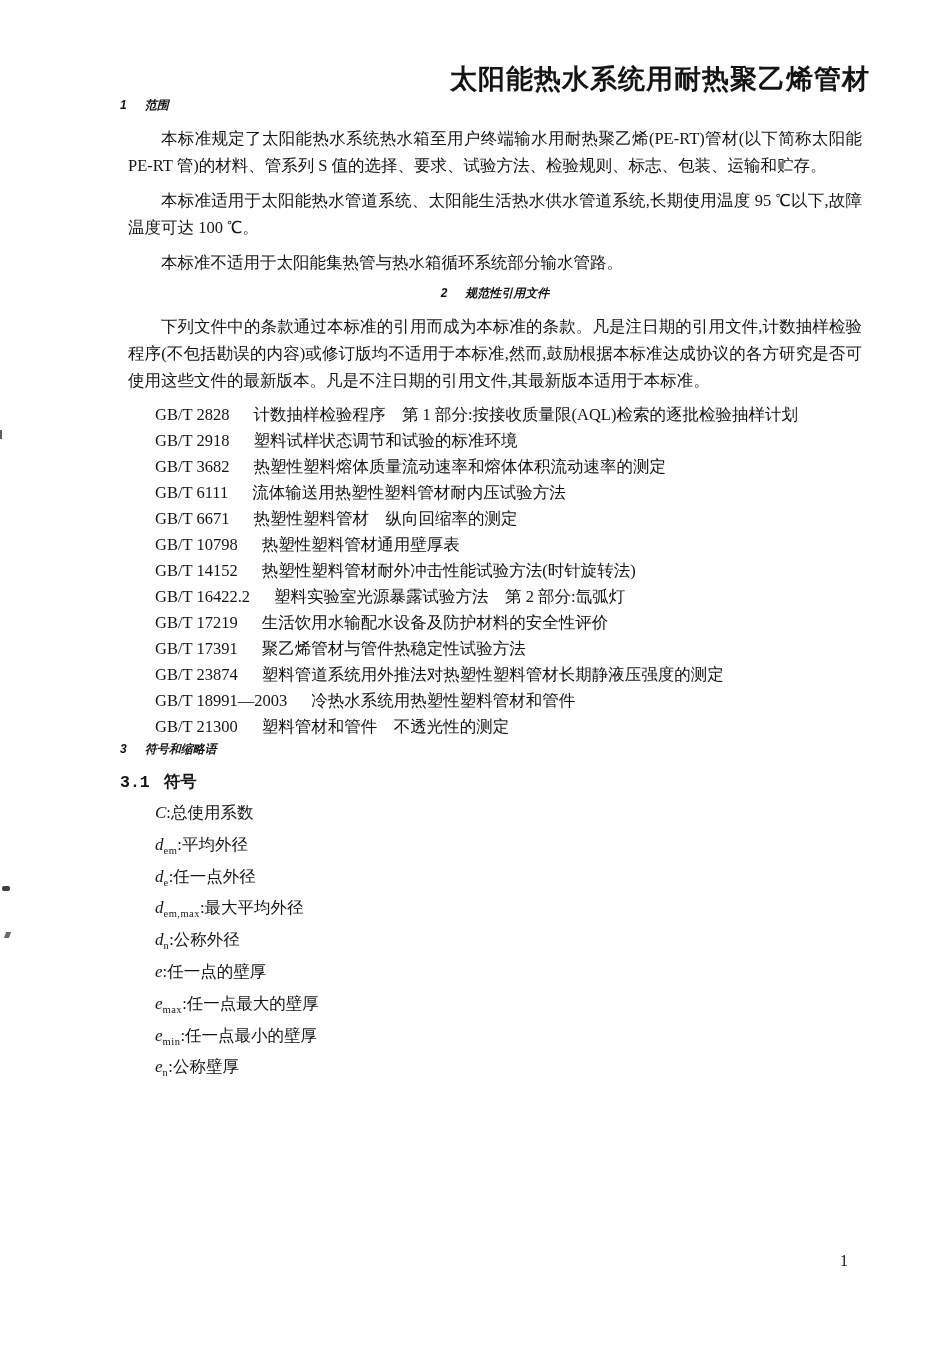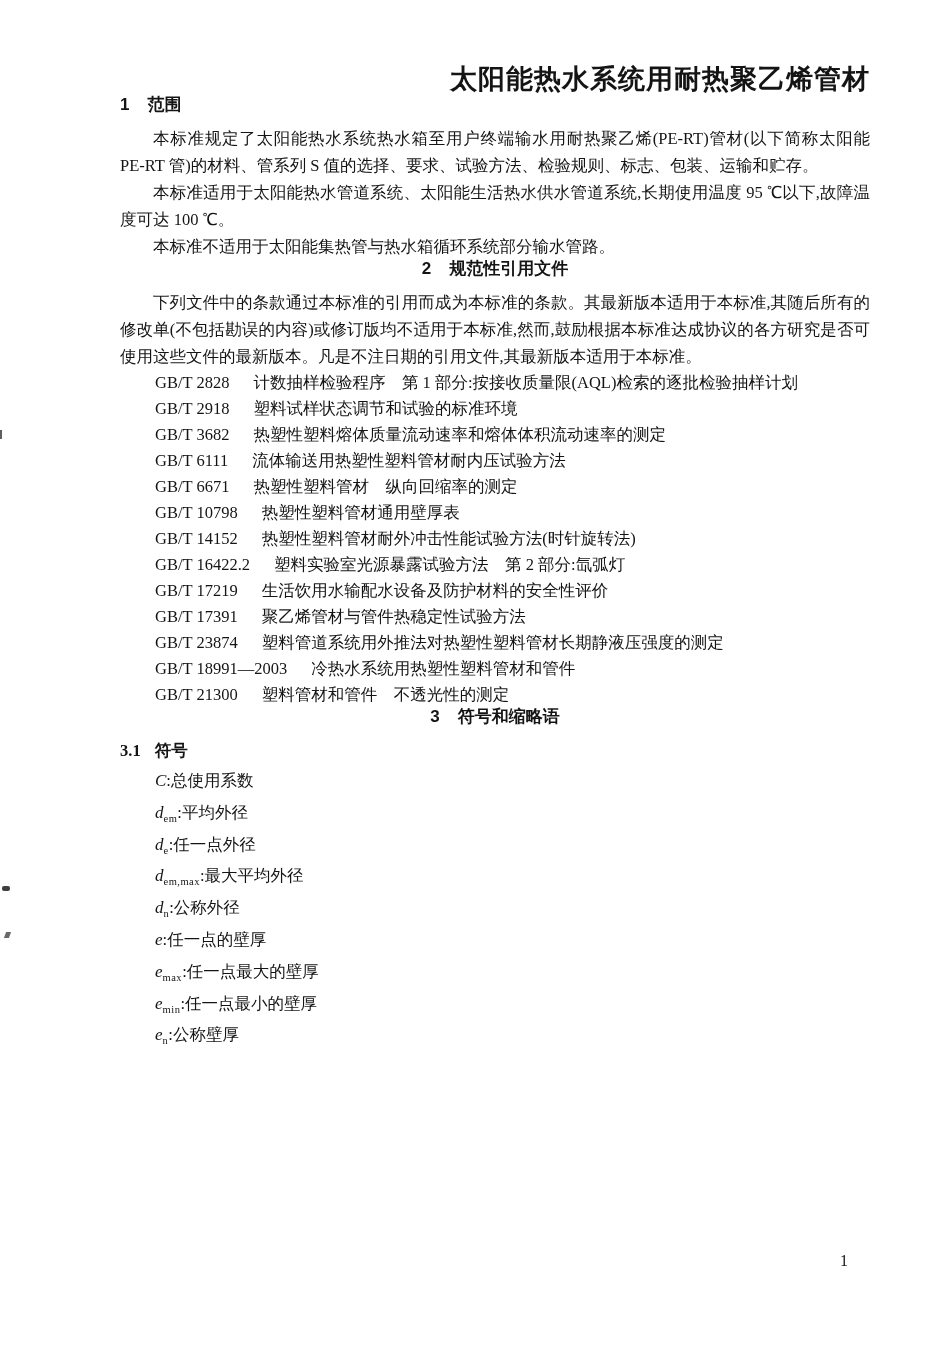--- a/index.html
+++ b/index.html
@@ -28,42 +28,43 @@
     font-family: "Liberation Sans", sans-serif;
     font-weight: bold;
     font-size: 27px;
     line-height: 34px;
     letter-spacing: 1px;
   }
   h2.sec {
     margin: 0 80px 0 120px;
     font-family: "Liberation Sans", sans-serif;
     font-weight: bold;
-    font-size: 17px;
+    font-size: 12px;
     line-height: 18px;
+    font-style: italic;
   }
   h2.sec .num { display: inline-block; margin-right: 18px; }
   h3.subsec {
     margin: 16px 80px 0 120px;
-    font-family: Liberation Serif, serif;
+    font-family: Liberation Mono, monospace;
     font-weight: bold;
     font-size: 16.5px;
     line-height: 18px;
   }
   h3.subsec .num { display: inline-block; margin-right: 14px; }
   .sec1-head { margin-top: 56px; }
   .sec2-head { margin-top: 8px; text-align: center; }
-  .sec3-head { margin-top: 8px; text-align: center; }
+  .sec3-head { margin-top: 8px; }
   .bodytext {
     margin: 11px 80px 0 120px;
     font-size: 16.5px;
     line-height: 27px;
     text-align: justify;
   }
-  .bodytext p { margin: 0; text-indent: 2em; }
+  .bodytext p { margin: 8px; text-indent: 2em; }
   ul.reflist {
     list-style: none;
     margin: 0 80px 0 120px;
     padding: 0 0 0 35px;
     font-size: 16.5px;
     line-height: 26px;
   }
   ul.reflist .ref-code { display: inline-block; }
   ul.reflist .ref-gap { display: inline-block; width: 24px; }
   ul.symlist {
@@ -107,21 +108,21 @@
 
   <div class="bodytext">
     <p>本标准规定了太阳能热水系统热水箱至用户终端输水用耐热聚乙烯(PE-RT)管材(以下简称太阳能 PE-RT 管)的材料、管系列 S 值的选择、要求、试验方法、检验规则、标志、包装、运输和贮存。</p>
     <p>本标准适用于太阳能热水管道系统、太阳能生活热水供水管道系统,长期使用温度 95 ℃以下,故障温度可达 100 ℃。</p>
     <p>本标准不适用于太阳能集热管与热水箱循环系统部分输水管路。</p>
   </div>
 
   <h2 class="sec sec2-head"><span class="num">2</span><span>规范性引用文件</span></h2>
 
   <div class="bodytext">
-    <p>下列文件中的条款通过本标准的引用而成为本标准的条款。其最新版本适用于本标准,其随后所有的修改单(不包括勘误的内容)或修订版均不适用于本标准,然而,鼓励根据本标准达成协议的各方研究是否可使用这些文件的最新版本。凡是不注日期的引用文件,其最新版本适用于本标准。</p>
+    <p>下列文件中的条款通过本标准的引用而成为本标准的条款。凡是注日期的引用文件,计数抽样检验程序(不包括勘误的内容)或修订版均不适用于本标准,然而,鼓励根据本标准达成协议的各方研究是否可使用这些文件的最新版本。凡是不注日期的引用文件,其最新版本适用于本标准。</p>
   </div>
 
   <ul class="reflist">
     <li><span class="ref-code">GB/T 2828</span><span class="ref-gap"></span><span>计数抽样检验程序　第 1 部分:按接收质量限(AQL)检索的逐批检验抽样计划</span></li>
     <li><span class="ref-code">GB/T 2918</span><span class="ref-gap"></span><span>塑料试样状态调节和试验的标准环境</span></li>
     <li><span class="ref-code">GB/T 3682</span><span class="ref-gap"></span><span>热塑性塑料熔体质量流动速率和熔体体积流动速率的测定</span></li>
     <li><span class="ref-code">GB/T 6111</span><span class="ref-gap"></span><span>流体输送用热塑性塑料管材耐内压试验方法</span></li>
     <li><span class="ref-code">GB/T 6671</span><span class="ref-gap"></span><span>热塑性塑料管材　纵向回缩率的测定</span></li>
     <li><span class="ref-code">GB/T 10798</span><span class="ref-gap"></span><span>热塑性塑料管材通用壁厚表</span></li>
     <li><span class="ref-code">GB/T 14152</span><span class="ref-gap"></span><span>热塑性塑料管材耐外冲击性能试验方法(时针旋转法)</span></li>

